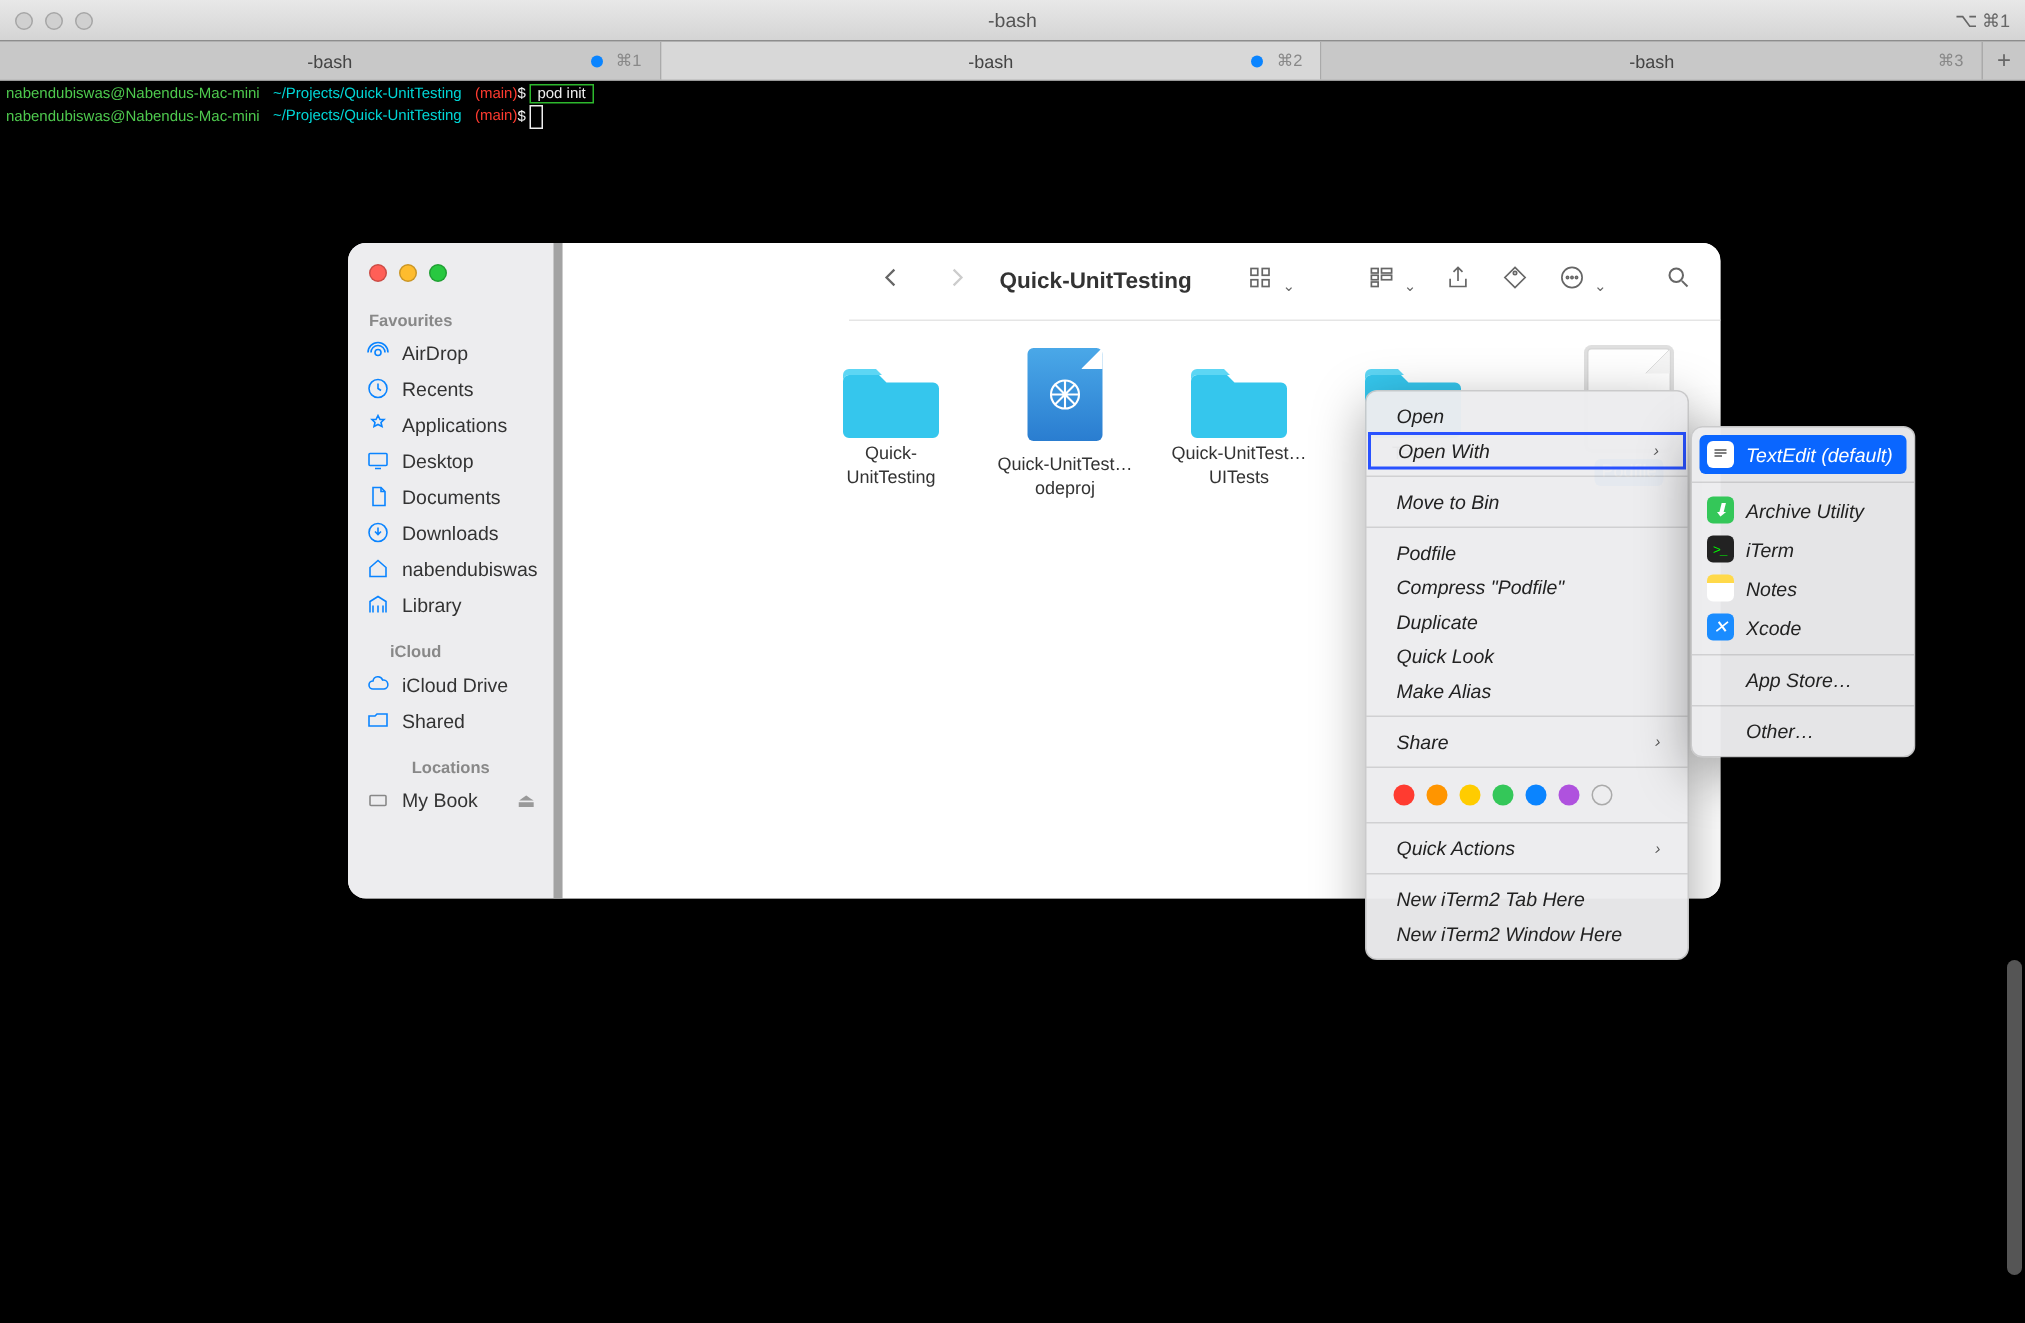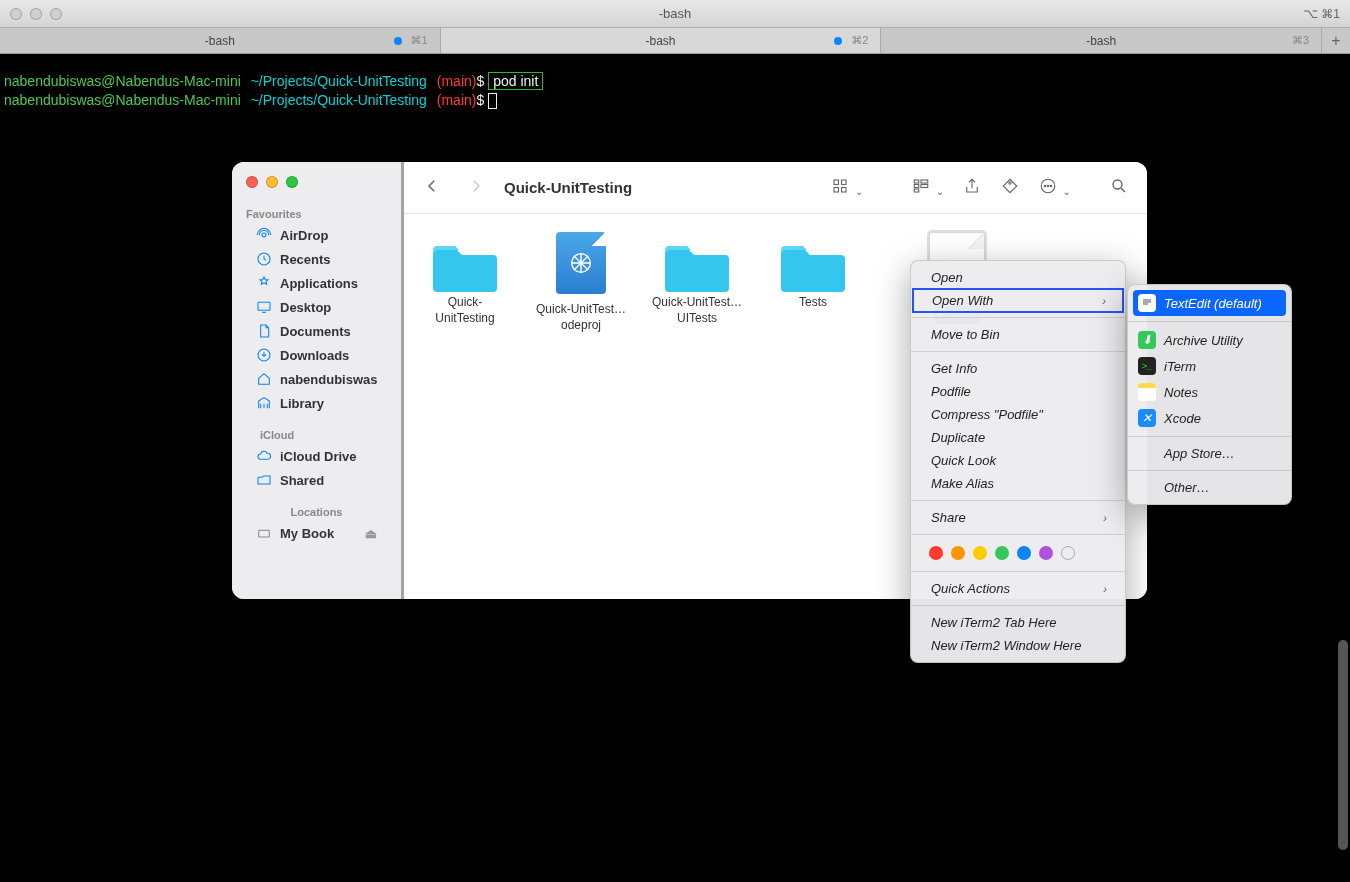--- a/index.html
+++ b/index.html
@@ -16,38 +16,38 @@
 .title-center { position: absolute; left: 50%; transform: translateX(-50%); font-size: 13px; color: #555; font-weight: 500; }
 .title-right { position: absolute; right: 10px; font-size: 12px; color: #666; display: flex; align-items: center; gap: 3px; }
 
 .tabbar { height: 26px; display: flex; background: #d0d0d0; border-bottom: 1px solid #999; }
 .tab { flex: 1; border-right: 1px solid #aaa; display: flex; align-items: center; justify-content: center; font-size: 12px; color: #444; position: relative; background: #c8c8c8; }
 .tab.active { background: #d8d8d8; }
 .tab-dot { width: 8px; height: 8px; border-radius: 50%; background: #0a84ff; position: absolute; right: 38px; }
 .tab-shortcut { position: absolute; right: 12px; color: #888; font-size: 11px; }
 .add-tab { width: 28px; display: flex; align-items: center; justify-content: center; color: #666; font-size: 16px; background: #c8c8c8; }
 
-.terminal-body { font-family: "Menlo", "Monaco", monospace; font-size: 14px; padding: 18px 4px; line-height: 1.35; }
+.terminal-body { font-family: "Menlo", "Monaco", monospace; font-size: 10px; padding: 2px 4px; line-height: 1.35; }
 .t-green { color: #4ec94e; }
 .t-cyan { color: #00d5d5; }
 .t-red { color: #ff3b30; }
 .t-white { color: #eee; }
 .cmd-box { border: 1.5px solid #2db82d; padding: 0 4px; }
 .cursor { display:inline-block; width: 9px; height: 16px; border: 1px solid #eee; vertical-align: middle; }
 
 
 .finder { position: absolute; left: 232px; top: 162px; width: 915px; height: 437px; background: #fff; border-radius: 12px; box-shadow: 0 20px 50px rgba(0,0,0,0.5); display: flex; overflow: hidden; }
-.finder-sidebar { width: 172px; background: rgba(236,236,238,0.92); border-right: 3px solid #a3a3a3; padding-top: 12px; overflow-y: auto; position: relative; }
+.finder-sidebar { width: 143px; background: rgba(236,236,238,0.92); border-right: 6px solid #a3a3a3; padding-top: 12px; overflow-y: auto; position: relative; }
 .finder-traffic { display: flex; gap: 8px; padding: 2px 0 16px 14px; }
 .sb-heading { font-size: 11px; color: #888; font-weight: 600; padding: 4px 14px 3px; }
-.sb-item { display: flex; align-items: center; gap: 8px; padding: 4px 24px; font-size: 13px; color: #333; cursor: default; font-weight: bold; }
+.sb-item { display: flex; align-items: center; gap: 8px; padding: 4px 12px; font-size: 13px; color: #333; cursor: default; }
 .sb-icon { width: 16px; height: 16px; display: flex; align-items: center; justify-content: center; color: #0a84ff; flex-shrink: 0; }
 .sb-icon svg { width: 16px; height: 16px; }
 
-.finder-main { flex: 1; display: flex; flex-direction: column; background: #fff; }
+.finder-main { flex: 1; display: flex; flex-direction: column; background: #fff; align-items: flex-end; }
 .finder-toolbar { height: 52px; display: flex; align-items: center; padding: 0 18px; gap: 18px; border-bottom: 1px solid #e5e5e5; }
 .nav-arrows { display: flex; gap: 24px; color: #888; }
 .nav-arrows svg { width: 14px; height: 14px; }
 .finder-title { font-size: 15px; font-weight: 600; color: #333; }
 .toolbar-spacer { flex: 1; }
 .tb-icon { color: #666; cursor: default; }
 .tb-icon svg { width: 20px; height: 18px; }
 
 .finder-content { flex: 1; padding: 18px 14px; display: flex; gap: 22px; align-items: flex-start; }
 .file-item { width: 94px; text-align: center; font-size: 12px; color: #333; }
@@ -65,21 +65,21 @@
 
 .context-menu { position: absolute; background: rgba(236,236,238,0.97); border: 0.5px solid rgba(0,0,0,0.15); border-radius: 8px; box-shadow: 0 10px 35px rgba(0,0,0,0.35); padding: 5px 0; font-size: 13px; color: #222; font-style: italic; }
 .cm-item { padding: 4px 18px 4px 20px; display: flex; align-items: center; justify-content: space-between; cursor: default; min-height: 22px; }
 .cm-item.highlight-box { border: 2px solid #2952ff; margin: -1px 1px; padding: 3px 16px 3px 18px; }
 .cm-sep { height: 1px; background: rgba(0,0,0,0.12); margin: 5px 0; }
 .cm-arrow { font-size: 11px; color: #555; }
 .cm-tags { display: flex; gap: 8px; padding: 6px 18px; }
 .tag-dot { width: 14px; height: 14px; border-radius: 50%; }
 .tag-outline { border: 1.5px solid #aaa; background: transparent; }
 
-.submenu { left: 1127px; top: 284px; width: 165px; }
+.submenu { left: 1127px; top: 284px; width: 150px; }
 .sub-item { padding: 4px 14px 4px 10px; display: flex; align-items: center; gap: 8px; }
 .sub-item.highlight { background: #0a66ff; color: #fff; border-radius: 4px; margin: 0 5px; padding: 4px 9px 4px 5px; }
 .sub-icon { width: 18px; height: 18px; border-radius: 4px; display: flex; align-items: center; justify-content: center; font-size: 12px; flex-shrink: 0; }
 
 .scrollbar-v { position: absolute; right: 2px; top: 640px; width: 10px; height: 210px; background: #555; border-radius: 5px; }
 .eject-icon { margin-left: auto; color: #999; }
 </style>
 </head>
 <body>
 
@@ -328,23 +328,20 @@
   <div class="cm-item highlight-box">
       <span>Open With</span>
       <span class="cm-arrow">›</span>
     </div>
   <div class="cm-sep"></div>
   <div class="cm-item">
       <span>Move to Bin</span>
     </div>
   <div class="cm-sep"></div>
   <div class="cm-item">
-      <span>Get Info</span>
-    </div>
-  <div class="cm-item">
       <span>Podfile</span>
     </div>
   <div class="cm-item">
       <span>Compress "Podfile"</span>
     </div>
   <div class="cm-item">
       <span>Duplicate</span>
     </div>
   <div class="cm-item">
       <span>Quick Look</span>

